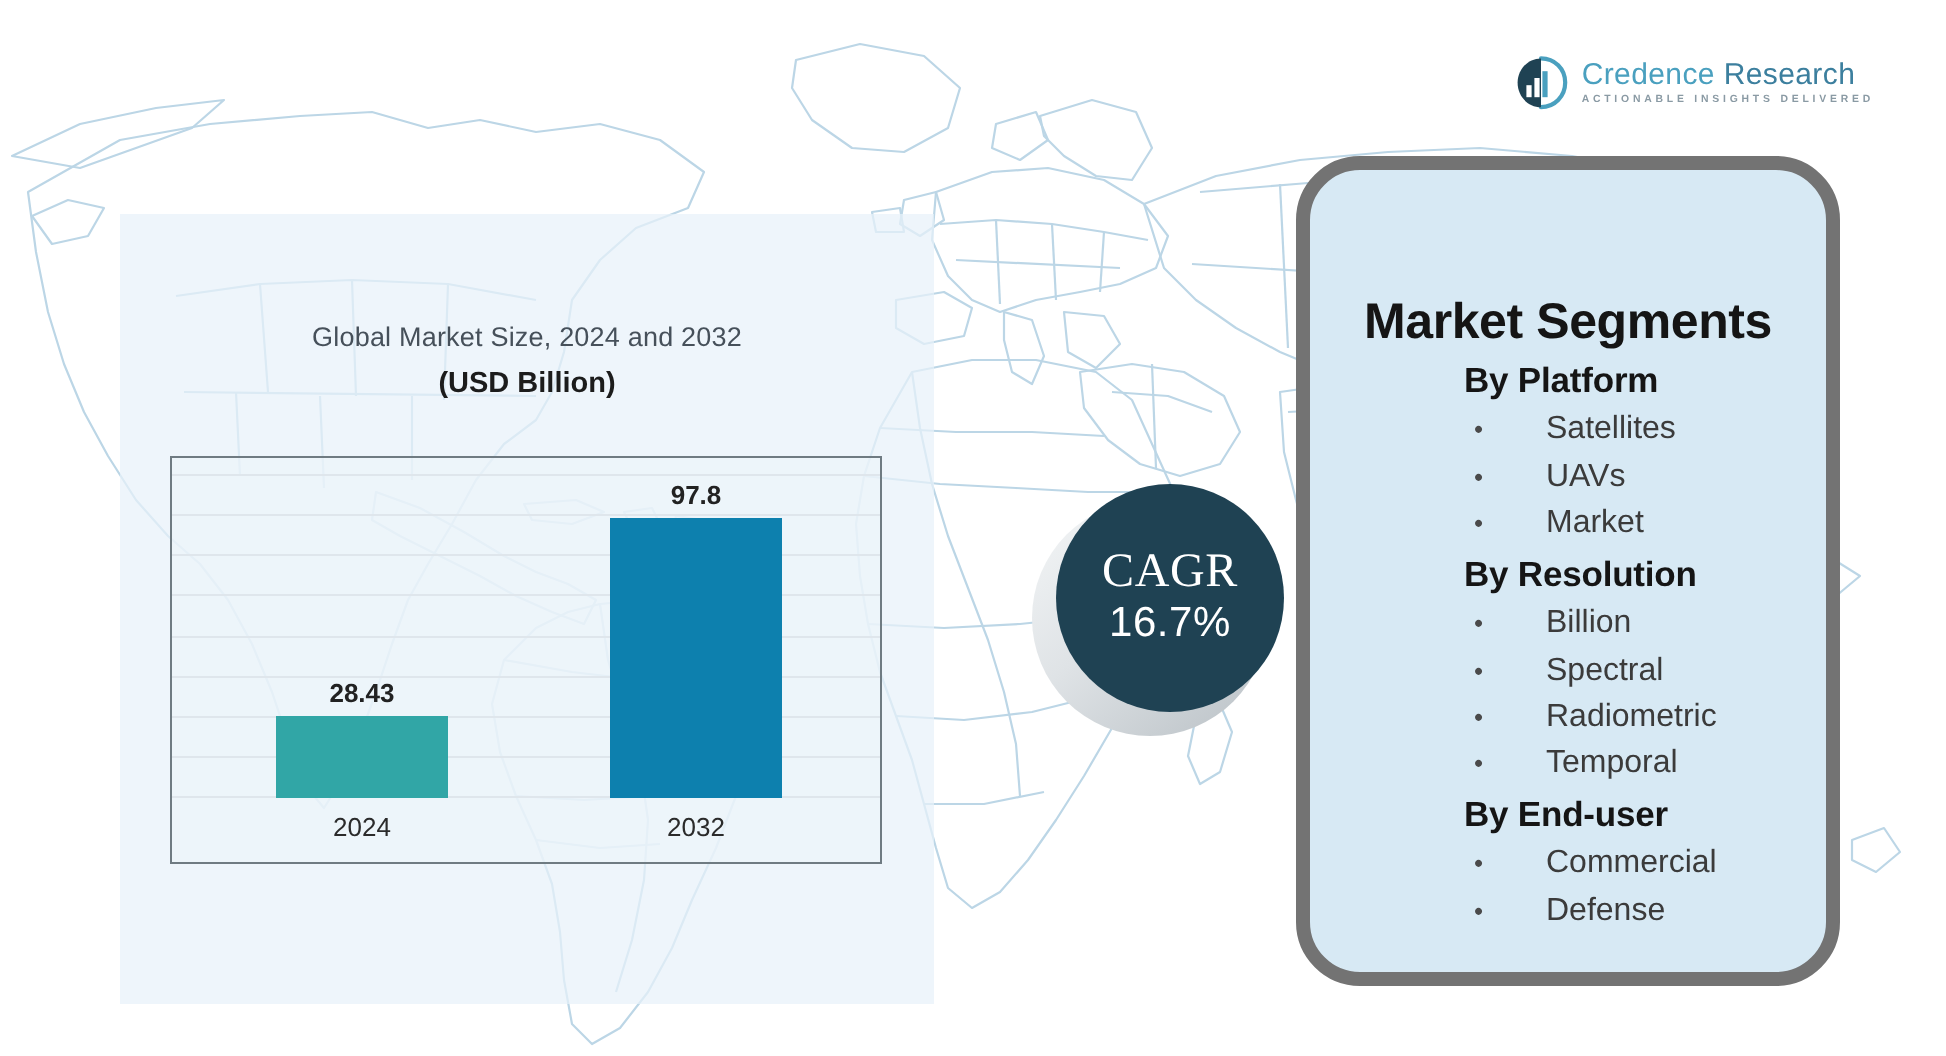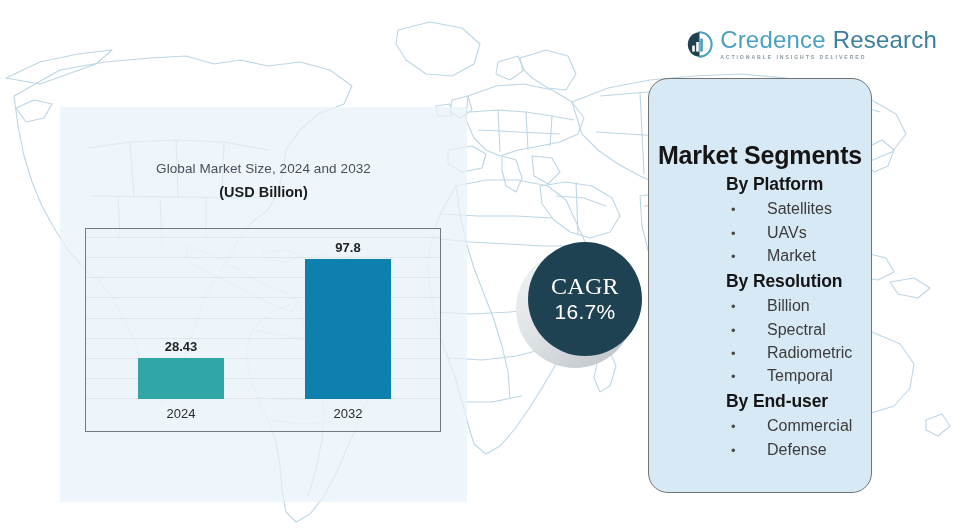--- a/index.html
+++ b/index.html
@@ -70,21 +70,21 @@
     display: flex;
     align-items: center;
     gap: 7px;
   }
   #logo .logo-text-wrap {
     display: flex;
     flex-direction: column;
     line-height: 1;
   }
   #logo .logo-name {
-    font-size: 24px;
+    font-size: 15px;
     color: #3c7f9e;
     letter-spacing: .2px;
     white-space: nowrap;
   }
   #logo .logo-name b { color: #4aa0bf; font-weight: normal; }
   #logo .logo-tagline {
     margin-top: 3px;
     font-size: 5.2px;
     letter-spacing: 1.9px;
     color: #8a9aa4;
@@ -219,25 +219,25 @@
     font-size: 21px;
     letter-spacing: .3px;
     line-height: 1.15;
   }
 
   
   #segments-panel {
     position: absolute;
     left: 648px;
     top: 78px;
-    width: 224px;
+    width: 272px;
     height: 415px;
     background: #d7e9f4;
-    border: 1px solid #737373;
-    border-radius: 20px;
+    border: 7px solid #737373;
+    border-radius: 32px;
     box-sizing: border-box;
     z-index: 5;
     padding: 62px 0 0 0;
   }
   #segments-title {
     font-size: 25px;
     font-weight: bold;
     color: #151515;
     text-align: center;
     letter-spacing: -0.2px;

